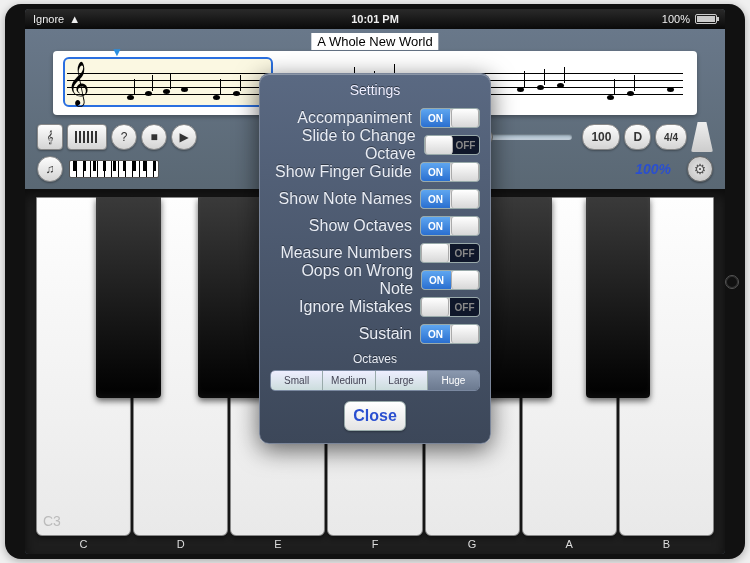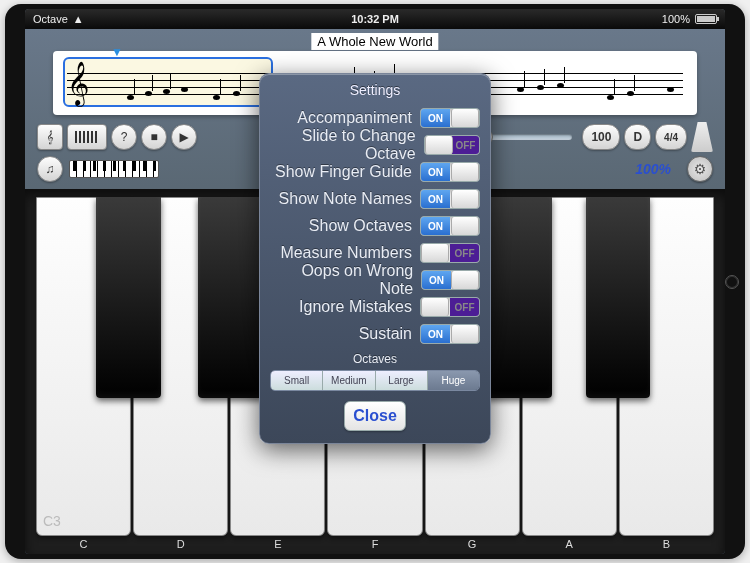--- a/index.html
+++ b/index.html
@@ -215,21 +215,21 @@
     font-size:10px; font-weight:bold;padding-left:32px;
   }
   .switch .on, .switch .off {
     position:absolute; top:0; bottom:0; width:50%;
     display:flex; align-items:center; justify-content:center;
   }
   .switch[data-state="on"] .on {
     left:0; background:linear-gradient(#5ea6f0,#2a6fd0); color:#fff;
   }
   .switch[data-state="off"] .off {
-    right:0; background:#4c1d95; color:#888;
+    right:0; background:#0f172a; color:#888;
   }
   .switch .knob {
     position:absolute; top:0; width:28px; height:100%;
     background:linear-gradient(#fff,#d8d8d8);
     border-left:1px solid #aaa; border-right:1px solid #aaa;
     border-radius:3px;
   }
   .switch[data-state="on"] .knob { right:0; }
   .switch[data-state="off"] .knob { left:0; }
   .kb-label { text-align:center; color:#e8ecf4; font-size:12px; margin:6px 0 4px; text-shadow:0 -1px 0 rgba(0,0,0,0.4); }
@@ -255,24 +255,24 @@
 </style>
 </head>
 <body>
 
 <div class="device">
   <div class="home-button"></div>
   <div class="screen">
 
     <div class="status-bar">
       <div class="status-left">
-        <span>Octave</span>
+        <span>Ignore</span>
         <span class="wifi-icon">▲</span>
       </div>
-      <span class="status-center">10:32 PM</span>
+      <span class="status-center">10:01 PM</span>
       <div class="status-right">
         <span>100%</span>
         <span class="battery"></span>
       </div>
     </div>
 
     <div class="content">
       <div class="song-title">A Whole New World</div>
 
       <div class="sheet">

